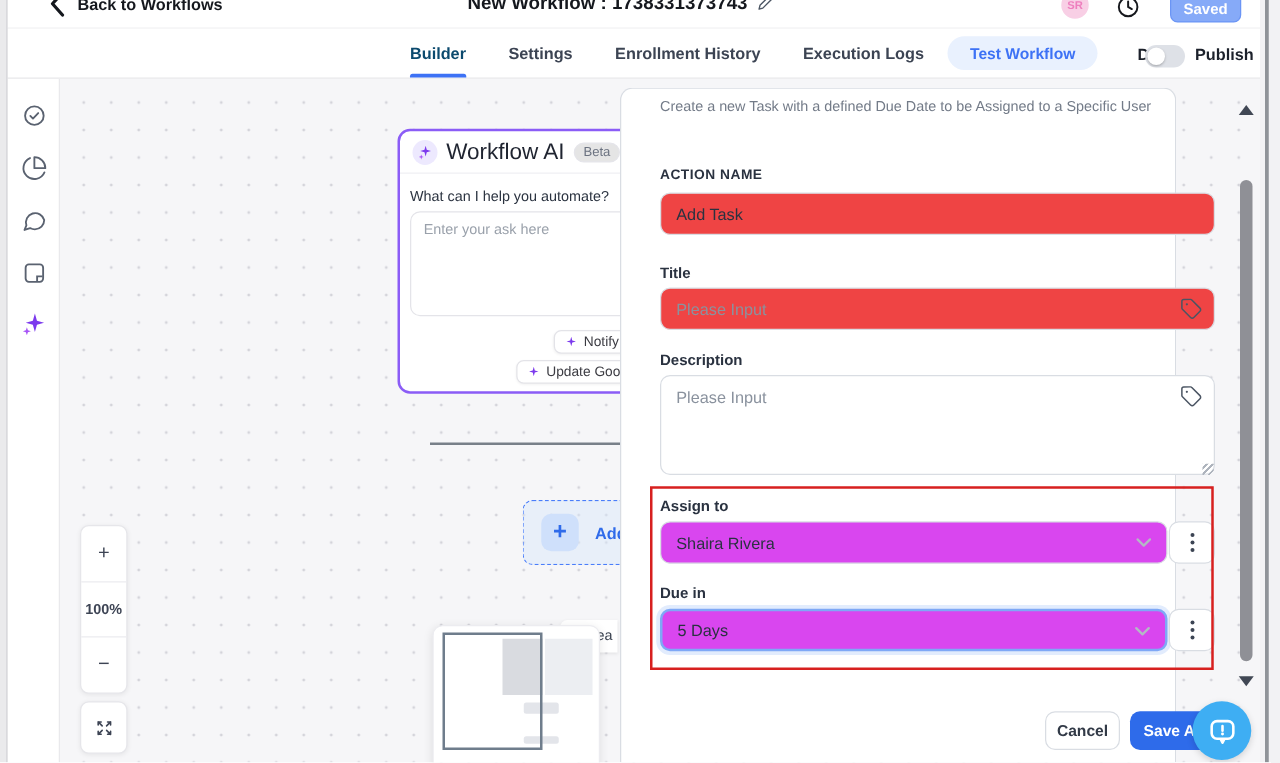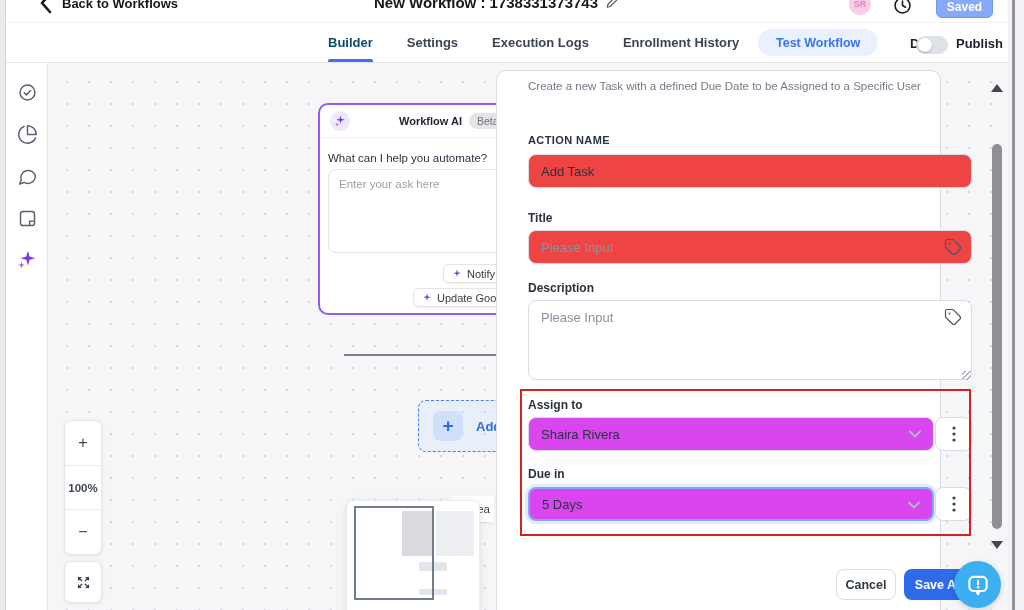--- a/index.html
+++ b/index.html
@@ -41,21 +41,21 @@
   
   .canvas { position:absolute; left:48px; top:63px; width:960px; height:547px;
             background-color:#f6f6f8;
             background-image:radial-gradient(#d4d4da 1.1px, transparent 1.3px);
             background-size:22px 22px; background-position:8px 8px; z-index:1; }
 
   
   .ai-card { position:absolute; left:318px; top:103px; width:230px; height:212px; background:#fff; border:2px solid #8b5cf6; border-radius:10px; z-index:2; }
   .ai-head { display:flex; align-items:center; gap:7px; padding:6px 10px; border-bottom:1px solid #f0f0f3; }
   .ai-badge-circle { width:20px; height:20px; border-radius:50%; background:#ede9fe; display:flex; align-items:center; justify-content:center; }
-  .ai-title { font-size:11px; font-weight:700; color:#1f2430;margin-left:42px; }
+  .ai-title { font-size:18px; font-weight:400; color:#1f2430; }
   .beta-chip { font-size:10.5px; color:#6b7280; background:#e5e5e5; border:1px solid #e5e5ea; border-radius:9px; padding:1px 7px; }
   .ai-question { position:absolute; left:8px; top:47px; font-size:11.5px; color:#2b3340; }
   .ai-textarea { position:absolute; left:8px; top:64px; width:208px; height:84px; border:1px solid #e4e4e9; border-radius:8px; font-family:"Liberation Sans",sans-serif; font-size:11.5px; color:#3a4250; padding:8px 10px; resize:none; outline:none; background:#fff; }
   .ai-textarea::placeholder { color:#9aa1ab; }
   .chip { position:absolute; height:19px; display:flex; align-items:center; gap:5px; padding:0 8px; background:#fff; border:1px solid #e3e3e8; border-radius:6px; font-size:11px; color:#3b3b42; box-shadow:0 1px 2px rgba(0,0,0,.05); white-space:nowrap; cursor:pointer; }
   .chip1 { left:123px; top:159px; width:110px; }
   .chip2 { left:93px;  top:183px; width:140px; }
 
   .hline { position:absolute; left:344px; top:354px; width:160px; height:2px; background:#788089; z-index:2; }
 
@@ -144,24 +144,24 @@
   <div class="tabbar">
     <div class="tabs">
       <div class="tab active">
         <span>Builder</span>
         <span class="tab-underline"></span>
       </div>
       <div class="tab">
           <span>Settings</span>
         </div>
       <div class="tab">
-          <span>Execution Logs</span>
+          <span>Enrollment History</span>
         </div>
       <div class="tab">
-          <span>Enrollment History</span>
+          <span>Execution Logs</span>
         </div>
     </div>
     <div class="test-wf">Test Workflow</div>
     <div class="draft-label">Draft</div>
     <div class="toggle">
         <div class="knob"></div>
       </div>
     <div class="publish-label">Publish</div>
   </div>
 

